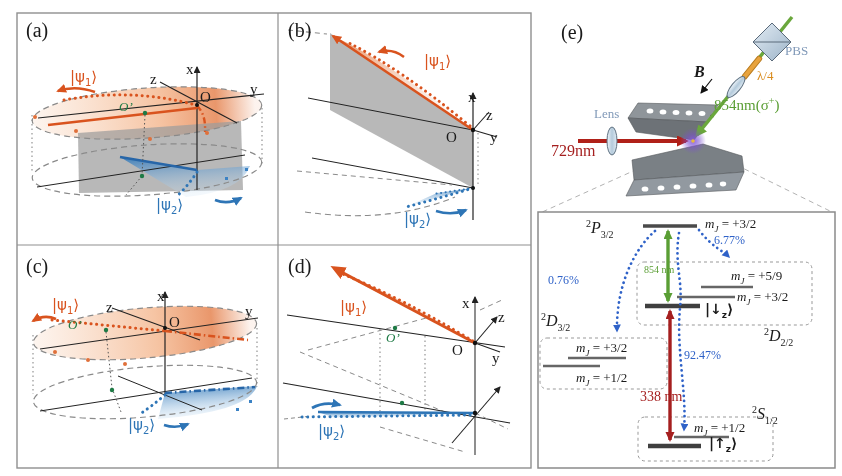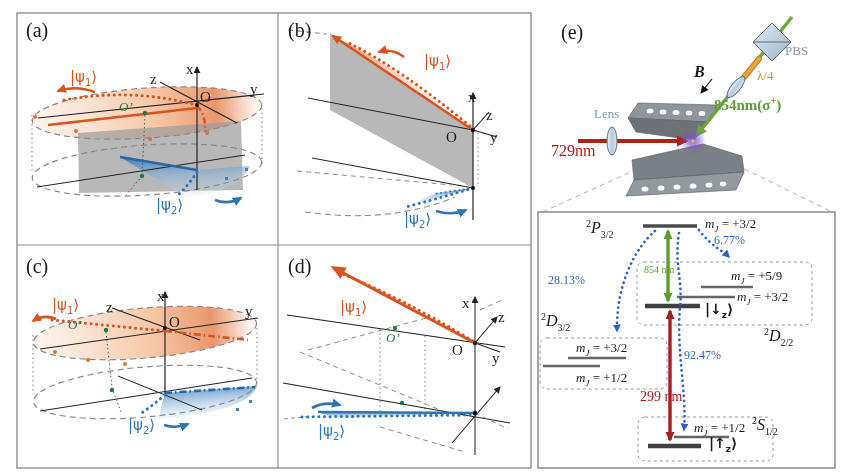--- a/index.html
+++ b/index.html
@@ -21,21 +21,21 @@
   .mj{font-size:13px;text-align:right;}
   .mj i{font-style:italic;}
   .mj sub{font-size:9px;font-style:italic;}
   .pct{font-size:12px;color:#2f62c8;}
   .wl854{font-size:10px;color:#5a9e34;}
   .wl729{font-size:14px;color:#a51f1f;}
   .ket{font-size:14px;font-family:"DejaVu Sans",sans-serif;font-weight:600;}
   .ket sub{font-size:9px;}
   .opt{font-size:13px;color:#8099b8;}
   .wp{font-size:13px;color:#d98c1f;}
-  .bg854{font-size:15px;color:#5a9e34;font-weight:bold;}
+  .bg854{font-size:15px;color:#5a9e34;}
   .bg854 sup{font-size:10px;}
   .b729{font-size:16px;color:#a51f1f;}
   .bf{font-size:16px;font-weight:bold;font-style:italic;}
 </style>
 </head>
 <body>
 
 <div id="fig">
 
 <svg id="art" width="842" height="476" viewBox="0 0 842 476">
@@ -319,28 +319,28 @@
 <div class="t opt" style="left:785px;top:44px">PBS</div>
 <div class="t wp" style="left:757px;top:69px">λ/4</div>
 <div class="t bg854" style="left:714px;top:96px"><span>854nm(σ</span><sup>+</sup><span>)</span></div>
 <div class="t bf" style="left:694px;top:64px">B</div>
 <div class="t opt" style="left:594px;top:107px">Lens</div>
 <div class="t b729" style="left:551px;top:143px">729nm</div>
 
 <div class="t term" style="left:586px;top:219px"><sup>2</sup><i>P</i><sub>3/2</sub></div>
 <div class="t mj" style="left:705px;top:217px"><i>m</i><sub>J</sub><span> = +3/2</span></div>
 <div class="t pct" style="left:714px;top:234px">6.77%</div>
-<div class="t pct" style="left:548px;top:274px">28.13%</div>
+<div class="t pct" style="left:548px;top:274px">0.76%</div>
 <div class="t wl854" style="left:644px;top:265px">854 nm</div>
 <div class="t mj" style="left:731px;top:269px"><i>m</i><sub>J</sub><span> = +5/9</span></div>
 <div class="t mj" style="left:737px;top:290px"><i>m</i><sub>J</sub><span> = +3/2</span></div>
 <div class="t ket" style="left:705px;top:302px"><span>|↓</span><sub>z</sub><span>⟩</span></div>
 <div class="t term" style="left:764px;top:327px"><sup>2</sup><i>D</i><sub>2/2</sub></div>
 <div class="t term" style="left:541px;top:312px"><sup>2</sup><i>D</i><sub>3/2</sub></div>
 <div class="t mj" style="left:576px;top:341px"><i>m</i><sub>J</sub><span> = +3/2</span></div>
 <div class="t mj" style="left:576px;top:371px"><i>m</i><sub>J</sub><span> = +1/2</span></div>
 <div class="t pct" style="left:684px;top:349px">92.47%</div>
-<div class="t wl729" style="left:640px;top:390px">299 nm</div>
-<div class="t term" style="left:752px;top:416px"><sup>2</sup><i>S</i><sub>1/2</sub></div>
+<div class="t wl729" style="left:640px;top:390px">338 nm</div>
+<div class="t term" style="left:752px;top:405px"><sup>2</sup><i>S</i><sub>1/2</sub></div>
 <div class="t mj" style="left:694px;top:421px"><i>m</i><sub>J</sub><span> = +1/2</span></div>
 <div class="t ket" style="left:709px;top:436px"><span>|↑</span><sub>z</sub><span>⟩</span></div>
 
 </div>
 
 </body></html>

